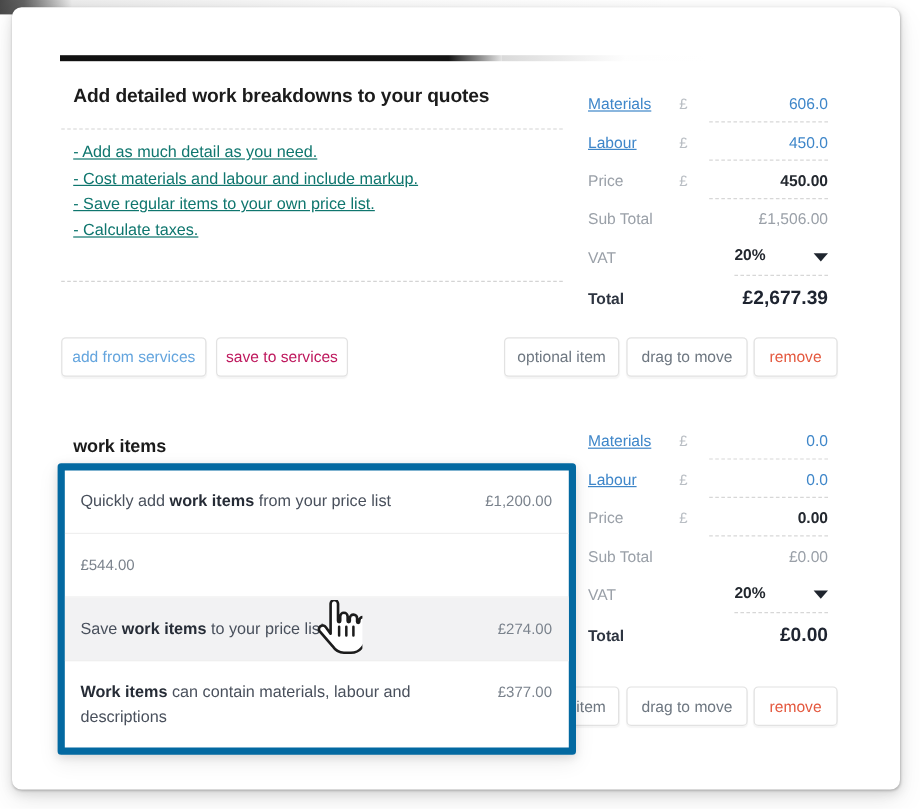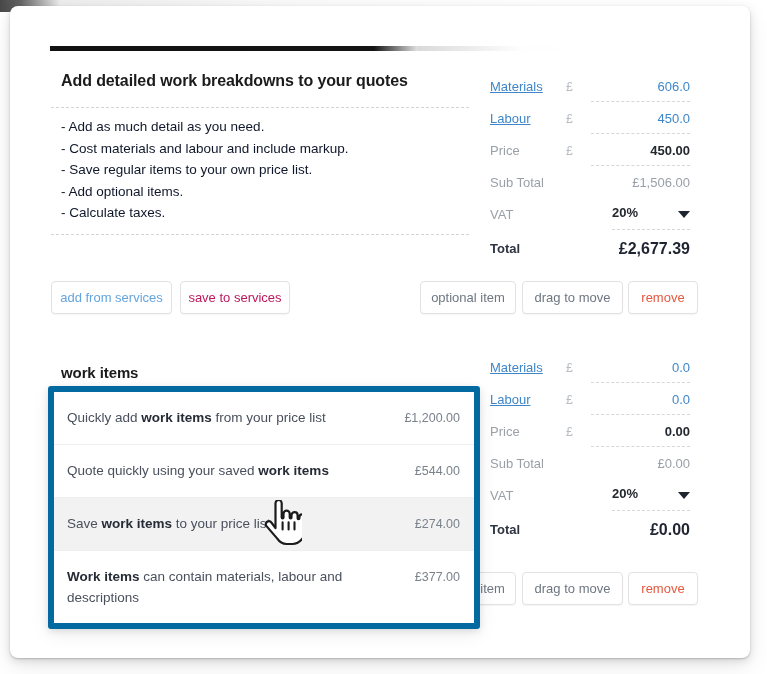--- a/index.html
+++ b/index.html
@@ -81,23 +81,24 @@
   }
 
   .bullets {
     position: absolute;
     left: 51px;
     top: 110px;
     width: 400px;
   }
   .bullets .line {
     font-size: 13.5px;
-    color: #0f172a;
+    color: #0f766e;
     line-height: 21.5px;
     white-space: nowrap;
+    text-decoration: underline;
   }
 
   
   .btn {
     position: absolute;
     height: 33px;
     box-sizing: border-box;
     border: 1px solid #e2e2e2;
     border-radius: 4px;
     background: #ffffff;
@@ -257,21 +258,20 @@
     <div class="header-rule-fade"></div>
 
     <div class="section-title">Add detailed work breakdowns to your quotes</div>
 
     <div class="dashed-rule" style="left:41px; top:101px; width:418px;"></div>
 
     <div class="bullets">
       <div class="line">- Add as much detail as you need.</div>
       <div class="line">- Cost materials and labour and include markup.</div>
       <div class="line">- Save regular items to your own price list.</div>
-      <div class="line">- Add optional items.</div>
       <div class="line">- Calculate taxes.</div>
     </div>
 
     <div class="dashed-rule" style="left:41px; top:228px; width:418px;"></div>
 
     <div class="summary" style="left:480px; top:72px; width:200px;">
 
       <div class="srow" style="top:0px;">
         <span class="slabel link">Materials</span>
         <span class="scur">£</span>
@@ -375,23 +375,20 @@
     <div class="dropdown" style="left:38px; top:380px;">
 
       <div class="dd-item">
         <span class="dd-text">
           <span>Quickly add </span><b>work items</b><span> from your price list</span>
         </span>
         <span class="dd-price">£1,200.00</span>
       </div>
 
       <div class="dd-item">
-        <span class="dd-text">
-          <span>Quote quickly using your saved </span><b>work items</b><span></span>
-        </span>
         <span class="dd-price">£544.00</span>
       </div>
 
       <div class="dd-item hover">
         <span class="dd-text">
           <span>Save </span><b>work items</b><span> to your price list</span>
         </span>
         <span class="dd-price">£274.00</span>
       </div>
 

